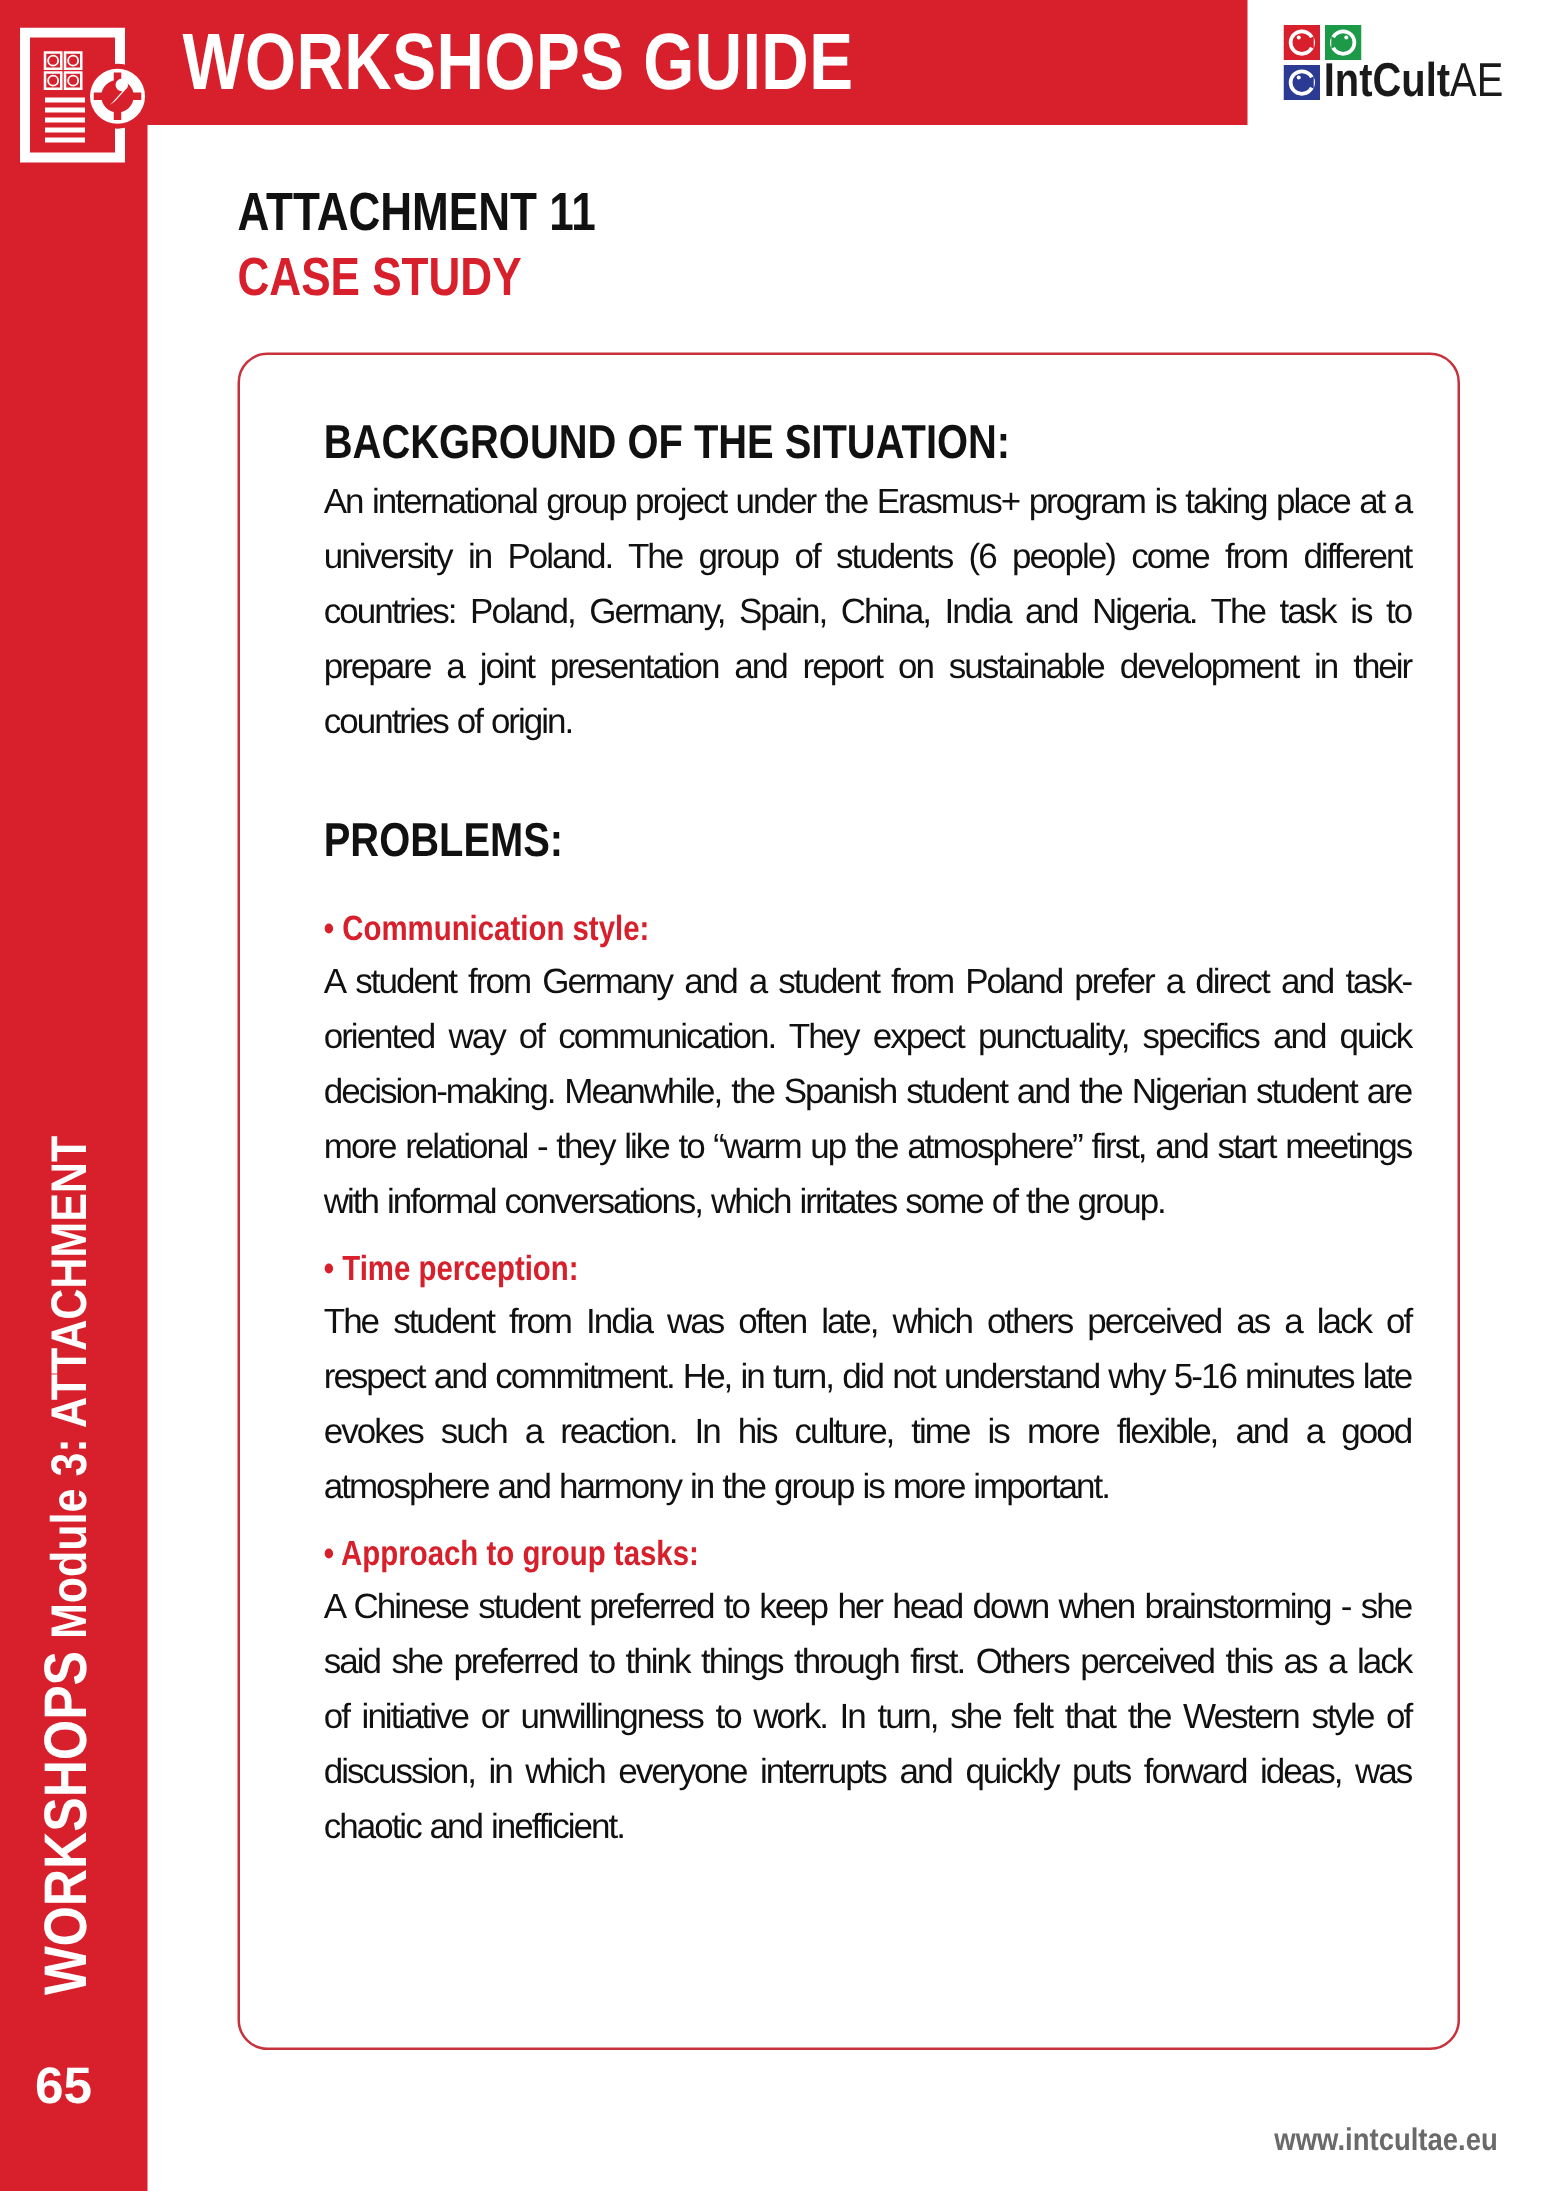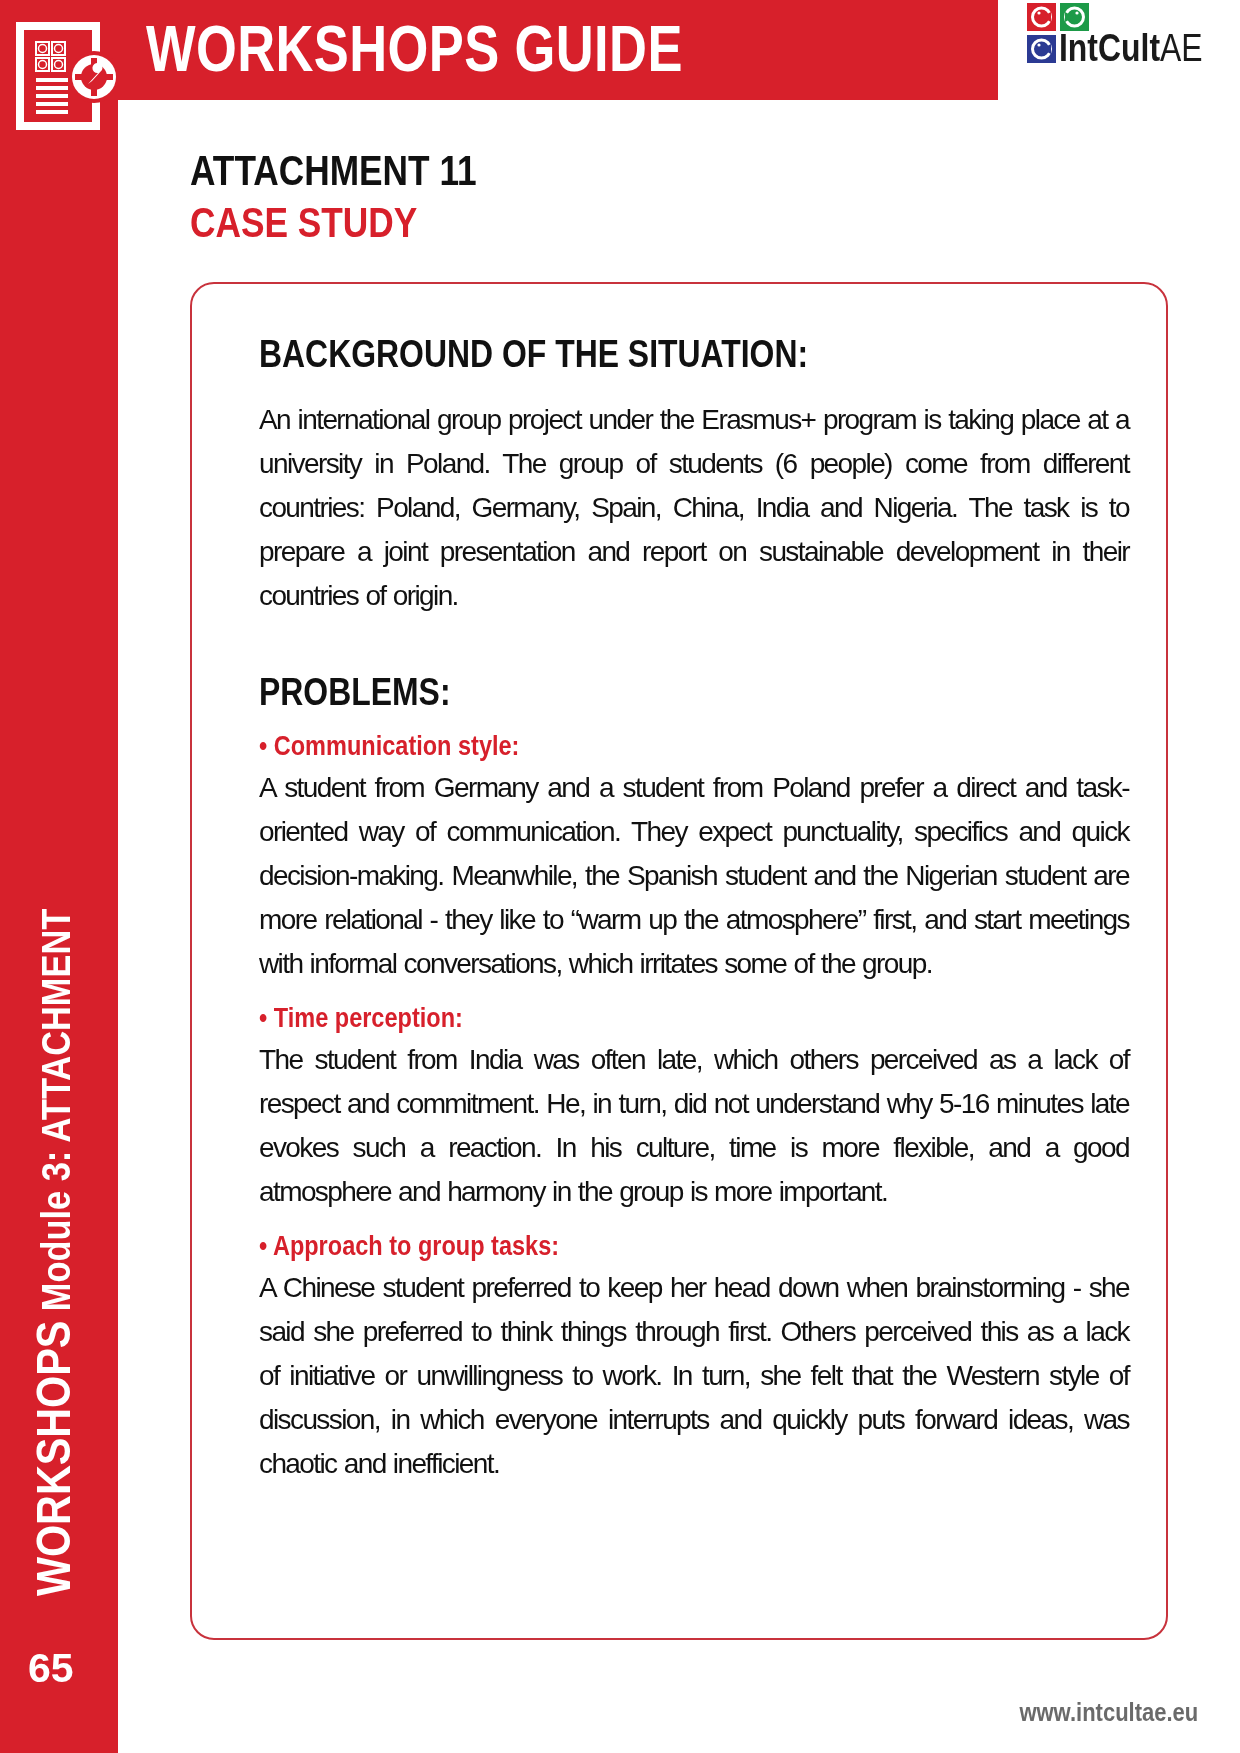--- a/index.html
+++ b/index.html
@@ -20,21 +20,21 @@
     .doc-icon {
       position: absolute; left: 16px; top: 22px; width: 106px; height: 110px;
     }
     .header-title {
       position: absolute; left: 146px; top: 14px;
       font-family: "Liberation Sans", sans-serif; font-weight: bold;
       font-size: 64px; line-height: 70px; color: #ffffff;
       transform: scaleX(0.82); transform-origin: left center;
       white-space: nowrap; letter-spacing: 0.5px;
     }
-    .logo { position: absolute; left: 1026px; top: 2px; width: 180px; height: 64px; }
+    .logo { position: absolute; left: 1026px; top: 19px; width: 180px; height: 64px; }
     .logo-sq { position: absolute; width: 29px; height: 28px; }
     .logo-sq svg { display: block; }
     .logo-text {
       position: absolute; left: 33px; top: 28px; font-size: 38px; line-height: 36px;
       color: #1a1a1a; white-space: nowrap;
       transform: scaleX(0.84); transform-origin: left center;
     }
     .logo-text b { font-weight: bold; }
     .logo-text span { font-weight: normal; }
 
@@ -57,27 +57,27 @@
     }
     .h2 {
       font-weight: bold; font-size: 38px; line-height: 48px; color: #111;
       transform: scaleX(0.84); transform-origin: left center; white-space: nowrap;
       margin: 0;
     }
     .para {
       font-size: 28px; line-height: 44px; color: #111; margin: 0;
       text-align: justify; letter-spacing: -1.6px; word-spacing: 1px;
     }
-    .bg-para { margin-top: 20px; }
+    .bg-para { margin-top: 1px; }
     .problems-h { margin-top: 50px; }
     .sub-h {
       font-weight: bold; font-size: 28px; line-height: 40px; color: #d7202b; margin: 0;
       transform: scaleX(0.84); transform-origin: left center; white-space: nowrap;
     }
-    .item { margin-top: 10px; }
+    .item { margin-top: 26px; }
     .item + .item { margin-top: 12px; }
 
     .vertical-label {
       position: absolute; left: 30px; top: 1596px;
       transform: rotate(-90deg); transform-origin: left top;
       white-space: nowrap; color: #ffffff; width: 860px;
     }
     .vertical-label .inner {
       display: inline-block; transform: scaleX(0.86); transform-origin: left center;
       font-size: 48px; line-height: 48px;

